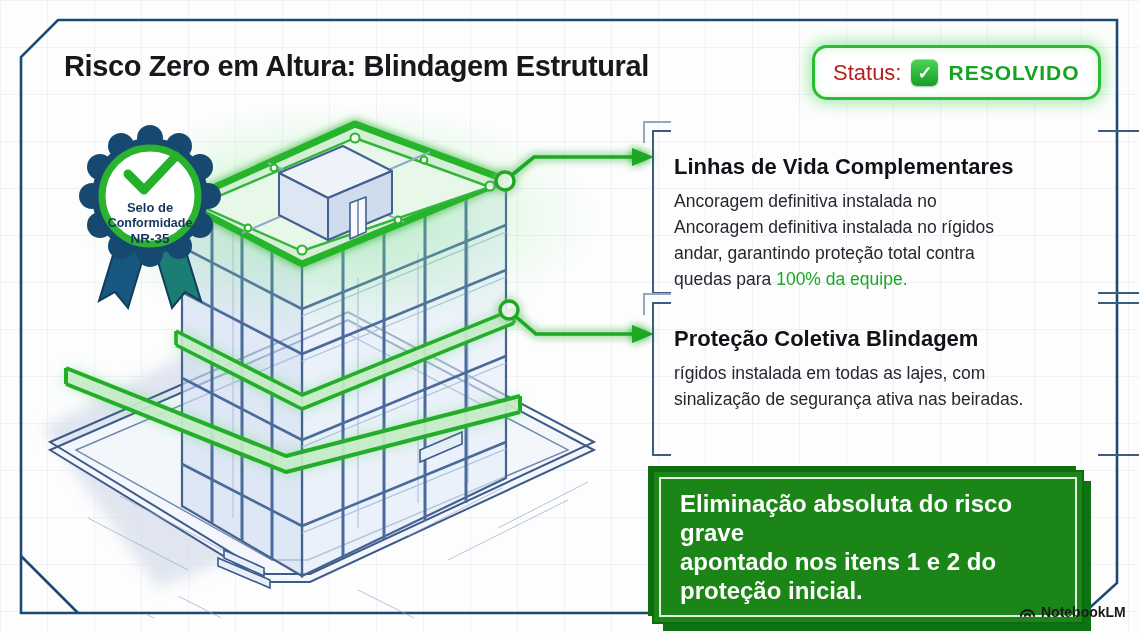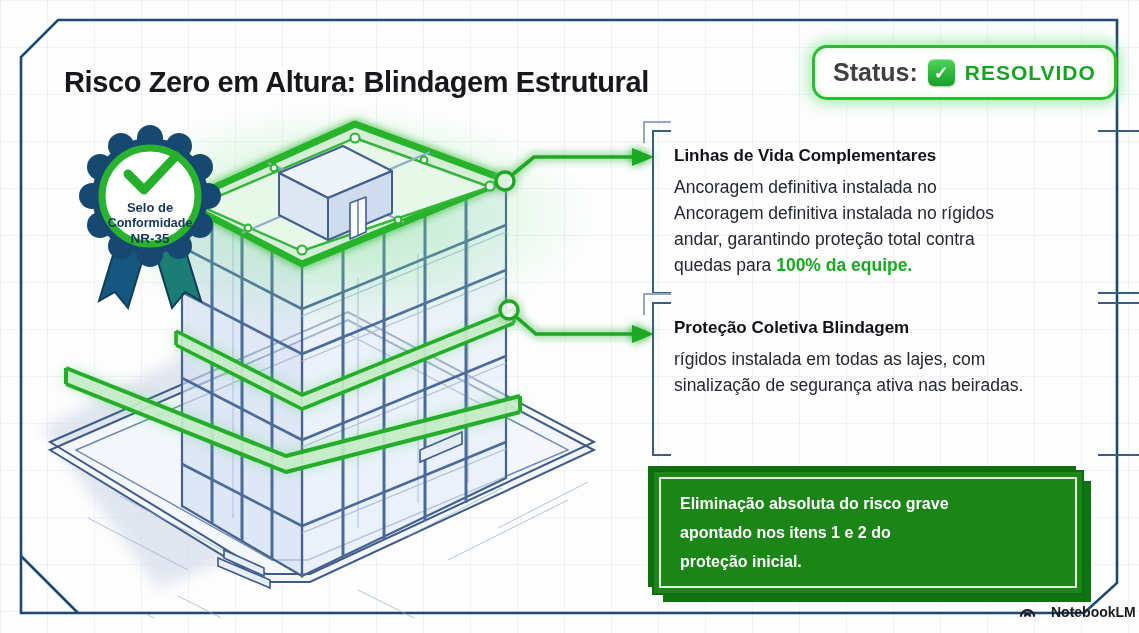--- a/index.html
+++ b/index.html
@@ -7,60 +7,60 @@
     position:relative;width:1139px;height:633px;margin:0 auto;overflow:hidden;
     background-color:#fdfdfe;
     background-image:
       linear-gradient(rgba(100,130,180,0.09) 1px, transparent 1px),
       linear-gradient(90deg, rgba(100,130,180,0.09) 1px, transparent 1px);
     background-size:47px 47px;
   }
   .abs{position:absolute;}
   
   #page-title{
-    left:64px;top:66px;font-size:29px;font-weight:800;color:#17181b;
+    left:64px;top:50px;font-size:29px;font-weight:800;color:#17181b;
     letter-spacing:-0.4px;white-space:nowrap;
   }
   #status-badge{
     left:812px;top:45px;height:49px;display:flex;align-items:center;gap:10px;
     padding:0 18px;background:#ffffff;border:3px solid #2abd32;border-radius:15px;
     box-shadow:0 0 14px 4px rgba(86,221,102,0.5), inset 0 0 9px rgba(86,221,102,0.25);
   }
-  .status-label{font-size:25px;font-weight:700;color:#404040;}
+  .status-label{font-size:22px;font-weight:400;color:#b91c1c;}
   .check-chip{
     width:27px;height:27px;border-radius:6px;
     background:linear-gradient(180deg,#4ed457 0%,#179e27 100%);
     display:flex;align-items:center;justify-content:center;
     color:#fff;font-size:18px;font-weight:800;
     box-shadow:0 1px 2px rgba(0,60,0,.35), inset 0 1px 0 rgba(255,255,255,.45);
   }
   .status-value{font-size:21px;font-weight:800;color:#16a323;letter-spacing:1px;}
   
   .callout{padding:8px 46px 8px 22px;}
   #callout-1{left:652px;top:130px;width:422px;height:148px;}
   #callout-2{left:652px;top:302px;width:422px;height:138px;}
   .bracket-left{position:absolute;left:0;top:0;bottom:0;width:17px;
     border:2.5px solid #3a5d82;border-right:none;}
   .bracket-right{position:absolute;right:0;top:0;bottom:0;width:42px;
     border:2.5px solid #3a5d82;border-left:none;}
   .bracket-tl2{position:absolute;left:-9px;top:-9px;width:26px;height:20px;
     border-left:2px solid #93a8c0;border-top:2px solid #93a8c0;}
-  .callout-title{font-size:17px;font-weight:800;color:#101217;margin:8px 0 8px 0;}
+  .callout-title{font-size:22px;font-weight:800;color:#101217;margin:16px 0 8px 0;}
   .callout-line{font-size:17.5px;line-height:26px;color:#23272e;}
-  .hl-green{color:#18a821;font-weight:700;margin-top:32px;}
+  .hl-green{color:#18a821;font-weight:400;margin-top:32px;}
   
   #result-box{
     left:652px;top:470px;width:432px;box-sizing:border-box;
     background:#1b8617;border:2px solid #0d6b10;padding:17px 26px;
     box-shadow:-6px -6px 0 -2px #0f6e11, 9px 9px 0 -2px #0e7413;
   }
   #result-box::after{content:"";position:absolute;inset:5px;border:2px solid rgba(255,255,255,.88);pointer-events:none;}
-  .result-line{color:#ffffff;font-size:16px;font-weight:800;line-height:29px;}
-  
-  #watermark{left:1019px;top:604px;display:flex;align-items:center;gap:15px;}
+  .result-line{color:#ffffff;font-size:24px;font-weight:800;line-height:29px;}
+  
+  #watermark{left:1019px;top:604px;display:flex;align-items:center;gap:5px;}
   #watermark .wm-text{font-size:14px;font-weight:700;color:#1b1b1b;}
   
   svg text{font-family:"Liberation Sans",sans-serif;}
 </style>
 </head>
 <body>
 
 <div id="canvas">
 
   <svg class="abs" style="left:0;top:0;" width="1139" height="633" viewBox="0 0 1139 633">

